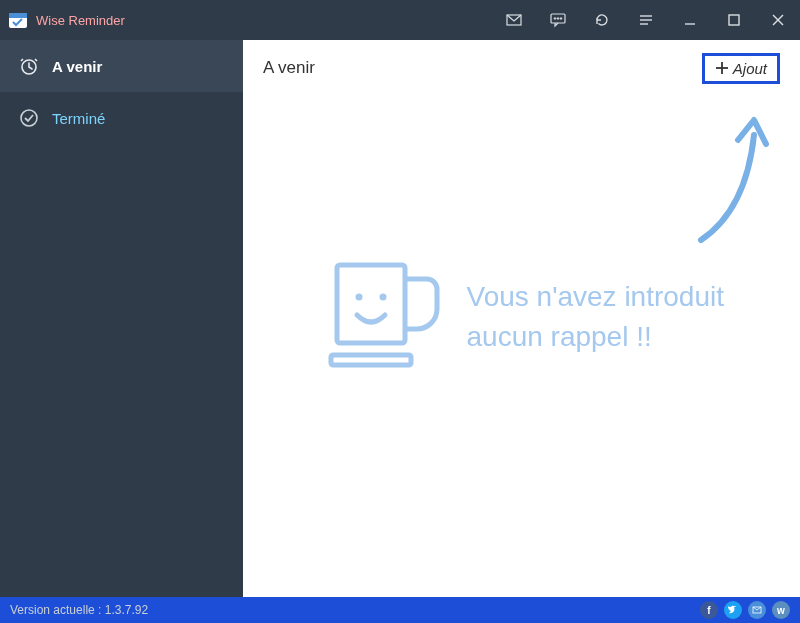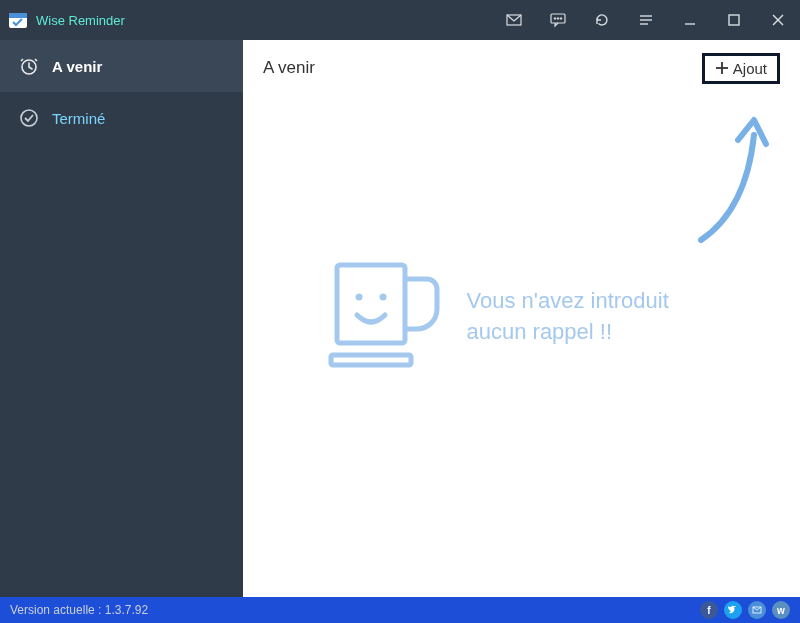--- a/index.html
+++ b/index.html
@@ -1,38 +1,38 @@
 <!DOCTYPE html>
 <html><head>
   <meta charset="utf-8">
   <style>
     * { margin: 0; padding: 0; box-sizing: border-box; }
     body { width: 800px; height: 623px; font-family: "Segoe UI", Arial, sans-serif; overflow: hidden; background: #fff; }
 
-    .titlebar { height: 40px; background: #2f3b49; display: flex; align-items: center; padding: 0 0 0 8px; color: #5eead4; }
+    .titlebar { height: 40px; background: #2f3b49; display: flex; align-items: center; padding: 0 0 0 8px; color: #fca5a5; }
     .app-logo { width: 20px; height: 20px; margin-right: 8px; flex: none; }
     .app-title { font-size: 13px; flex: 1; }
     .title-controls { display: flex; height: 100%; }
     .title-btn { width: 44px; display: flex; align-items: center; justify-content: center; cursor: pointer; }
     .title-btn svg { stroke: #d9dde2; fill: none; }
 
     .body { display: flex; height: 557px; }
     .sidebar { width: 243px; background: #2f3b49; display: flex; flex-direction: column; }
     .nav-item { height: 52px; display: flex; align-items: center; padding-left: 18px; color: #7dd3fc; font-size: 15px; cursor: pointer; }
     .nav-item.active { background: #3a4756; font-weight: 600; color: #fff; }
     .nav-icon { width: 22px; height: 22px; margin-right: 12px; flex: none; }
 
     .main { flex: 1; background: #fff; position: relative; display: flex; flex-direction: column; }
     .main-header { height: 56px; display: flex; align-items: center; padding: 0 20px; justify-content: space-between; }
     .page-title { font-size: 17px; color: #333; }
-    .add-btn { display: flex; align-items: center; gap: 4px; font-size: 15px; color: #333; cursor: pointer; padding: 4px 10px; border: 3px solid #0f172a; }
+    .add-btn { display: flex; align-items: center; gap: 4px; font-size: 15px; color: #333; cursor: pointer; padding: 4px 10px; border: 3px solid #1d4ed8; font-style: italic; }
     .add-btn svg { stroke: #333; }
 
     .empty { flex: 1; display: flex; align-items: center; justify-content: center; gap: 20px; padding-bottom: 60px; }
-    .empty-text { color: #a4c8ee; font-size: 22px; max-width: 260px; line-height: 1.4; }
+    .empty-text { color: #a4c8ee; font-size: 28px; max-width: 260px; line-height: 1.4; }
 
     .arrow-hint { position: absolute; top: 70px; right: 24px; }
 
     .footer { height: 26px; background: #1d4ed8; display: flex; align-items: center; padding: 0 10px; color: #c9cfd6; font-size: 12px; justify-content: space-between; }
     .social { display: flex; gap: 6px; }
     .social-item { width: 18px; height: 18px; border-radius: 50%; display: flex; align-items: center; justify-content: center; font-size: 10px; font-weight: bold; color: #fff; cursor: pointer; }
     .sf { background: #3b5998; }
     .st { background: #1da1f2; }
     .sm { background: #4a90d9; }
     .sw { background: #5b8fbf; }

